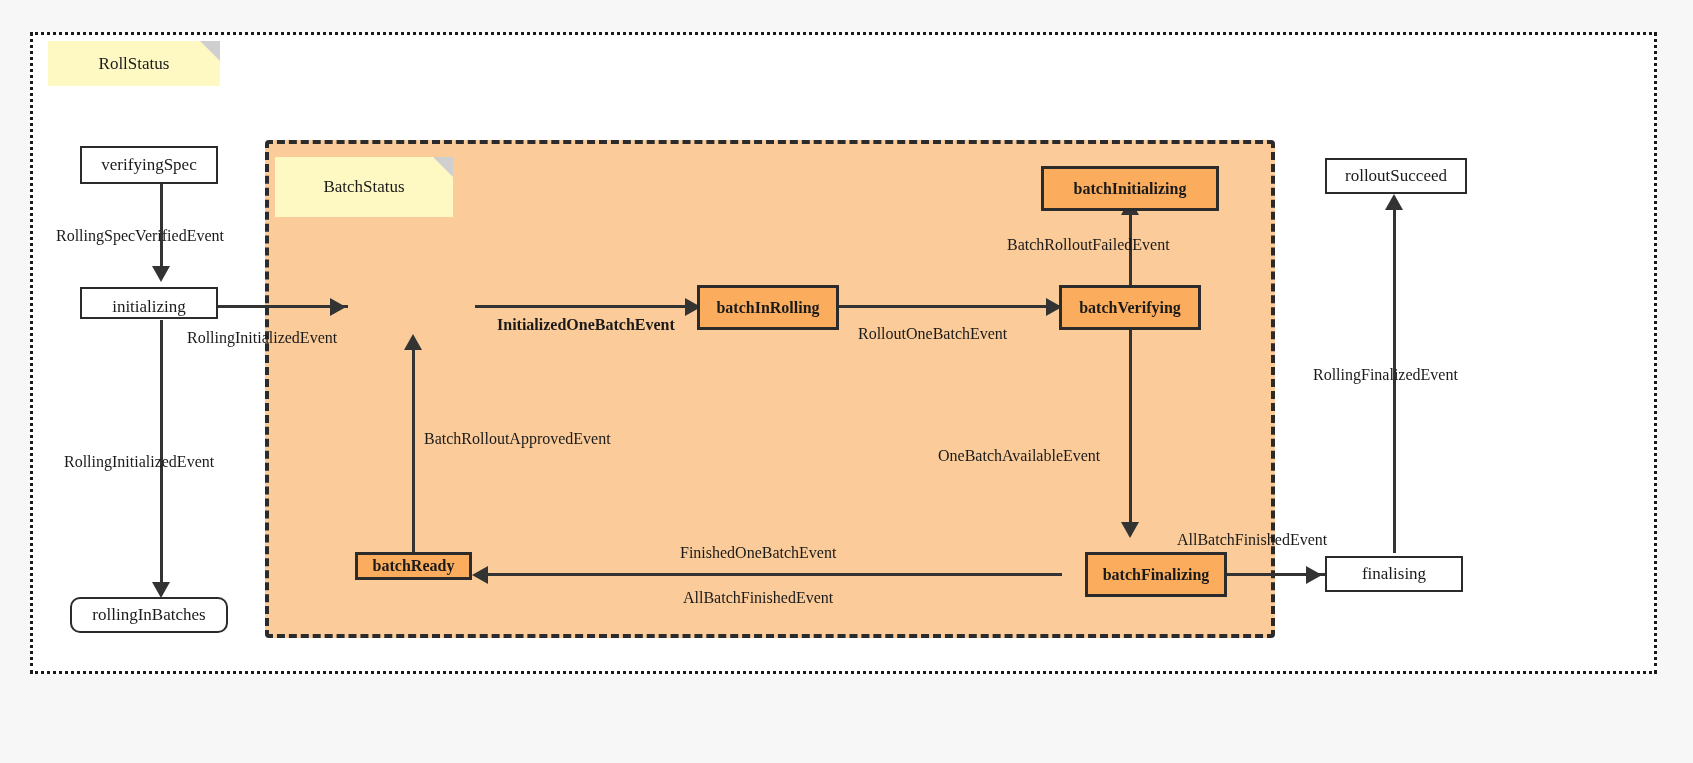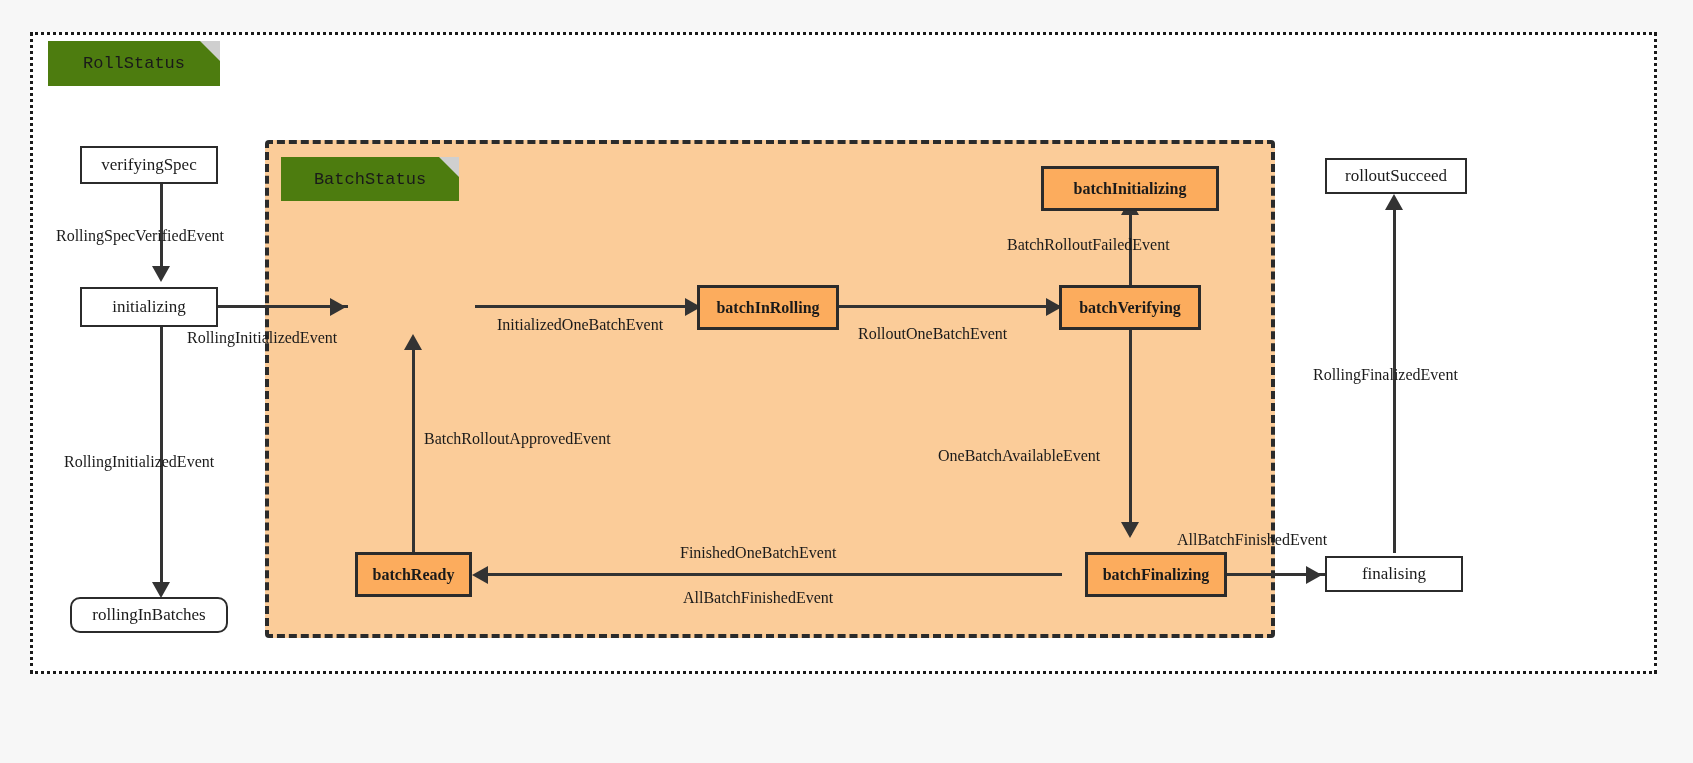--- a/index.html
+++ b/index.html
@@ -12,33 +12,33 @@
     border:3px dotted #1a1a1a;background:#ffffff;box-sizing:border-box;
   }
   
   .inner-frame{
     position:absolute;left:265px;top:140px;width:1010px;height:498px;
     border:4px dashed #2b2b2b;background:#fbcc99;box-sizing:border-box;
     border-radius:4px;
   }
 
   
-  .note{position:absolute;background:#4d7c0f;box-sizing:border-box;font-family:Liberation Mono, monospace;}
+  .note{position:absolute;background:#fef9c3;box-sizing:border-box;}
   .note .note-label{
     position:absolute;left:0;top:0;width:100%;height:100%;
     display:flex;align-items:center;justify-content:center;
     font-size:17px;color:#1a1a1a;
   }
   .note .fold{
     position:absolute;right:0;top:0;width:20px;height:20px;
     background:#cfcfcf;
     clip-path:polygon(0 0,100% 0,100% 100%);
   }
   #note-roll{left:48px;top:41px;width:172px;height:45px;}
-  #note-batch{left:281px;top:157px;width:178px;height:44px;}
+  #note-batch{left:275px;top:157px;width:178px;height:60px;}
 
   
   .state{
     position:absolute;box-sizing:border-box;
     display:flex;align-items:center;justify-content:center;
     text-align:center;line-height:1.1;
   }
   .state.plain{
     background:#ffffff;border:2px solid #2b2b2b;
     font-size:17px;color:#1a1a1a;font-weight:normal;
@@ -110,21 +110,21 @@
   <div class="hline" style="left:1199px;top:573px;width:126px;"></div>
   <div class="arrow right" style="left:1306px;top:566px;"></div>
 
   <div class="vline" style="left:1393px;top:205px;height:348px;"></div>
   <div class="arrow up" style="left:1385px;top:194px;"></div>
 
   <div class="state plain" style="left:80px;top:146px;width:138px;height:38px;">
     <span>verifyingSpec</span>
   </div>
 
-  <div class="state plain" style="left:80px;top:287px;width:138px;height:40px;">
+  <div class="state plain" style="left:80px;top:287px;width:138px;height:32px;align-items:flex-end;">
     <span>initializing</span>
   </div>
 
   <div class="state plain" style="left:70px;top:597px;width:158px;height:36px;border-radius:10px;">
     <span>rollingInBatches</span>
   </div>
 
   <div class="state plain" style="left:1325px;top:556px;width:138px;height:36px;">
     <span>finalising</span>
   </div>
@@ -143,31 +143,31 @@
   </div>
 
   <div class="state batch" style="left:1041px;top:166px;width:178px;height:45px;">
     <span>batchInitializing</span>
   </div>
 
   <div class="state batch" style="left:1085px;top:552px;width:142px;height:45px;">
     <span>batchFinalizing</span>
   </div>
 
-  <div class="state batch" style="left:355px;top:552px;width:117px;height:45px;">
+  <div class="state batch" style="left:355px;top:552px;width:117px;height:28px;">
     <span>batchReady</span>
   </div>
 
   <div class="elabel" style="left:56px;top:227px;">RollingSpecVerifiedEvent</div>
 
   <div class="elabel" style="left:187px;top:329px;">RollingInitializedEvent</div>
 
   <div class="elabel" style="left:64px;top:453px;">RollingInitializedEvent</div>
 
-  <div class="elabel" style="left:497px;top:316px;">InitializedOneBatchEvent</div>
+  <div class="elabel" style="left:497px;top:316px;font-weight:bold;">InitializedOneBatchEvent</div>
 
   <div class="elabel" style="left:858px;top:325px;">RolloutOneBatchEvent</div>
 
   <div class="elabel" style="left:1007px;top:236px;">BatchRolloutFailedEvent</div>
 
   <div class="elabel" style="left:938px;top:447px;">OneBatchAvailableEvent</div>
 
   <div class="elabel" style="left:680px;top:544px;">FinishedOneBatchEvent</div>
 
   <div class="elabel" style="left:683px;top:589px;">AllBatchFinishedEvent</div>

